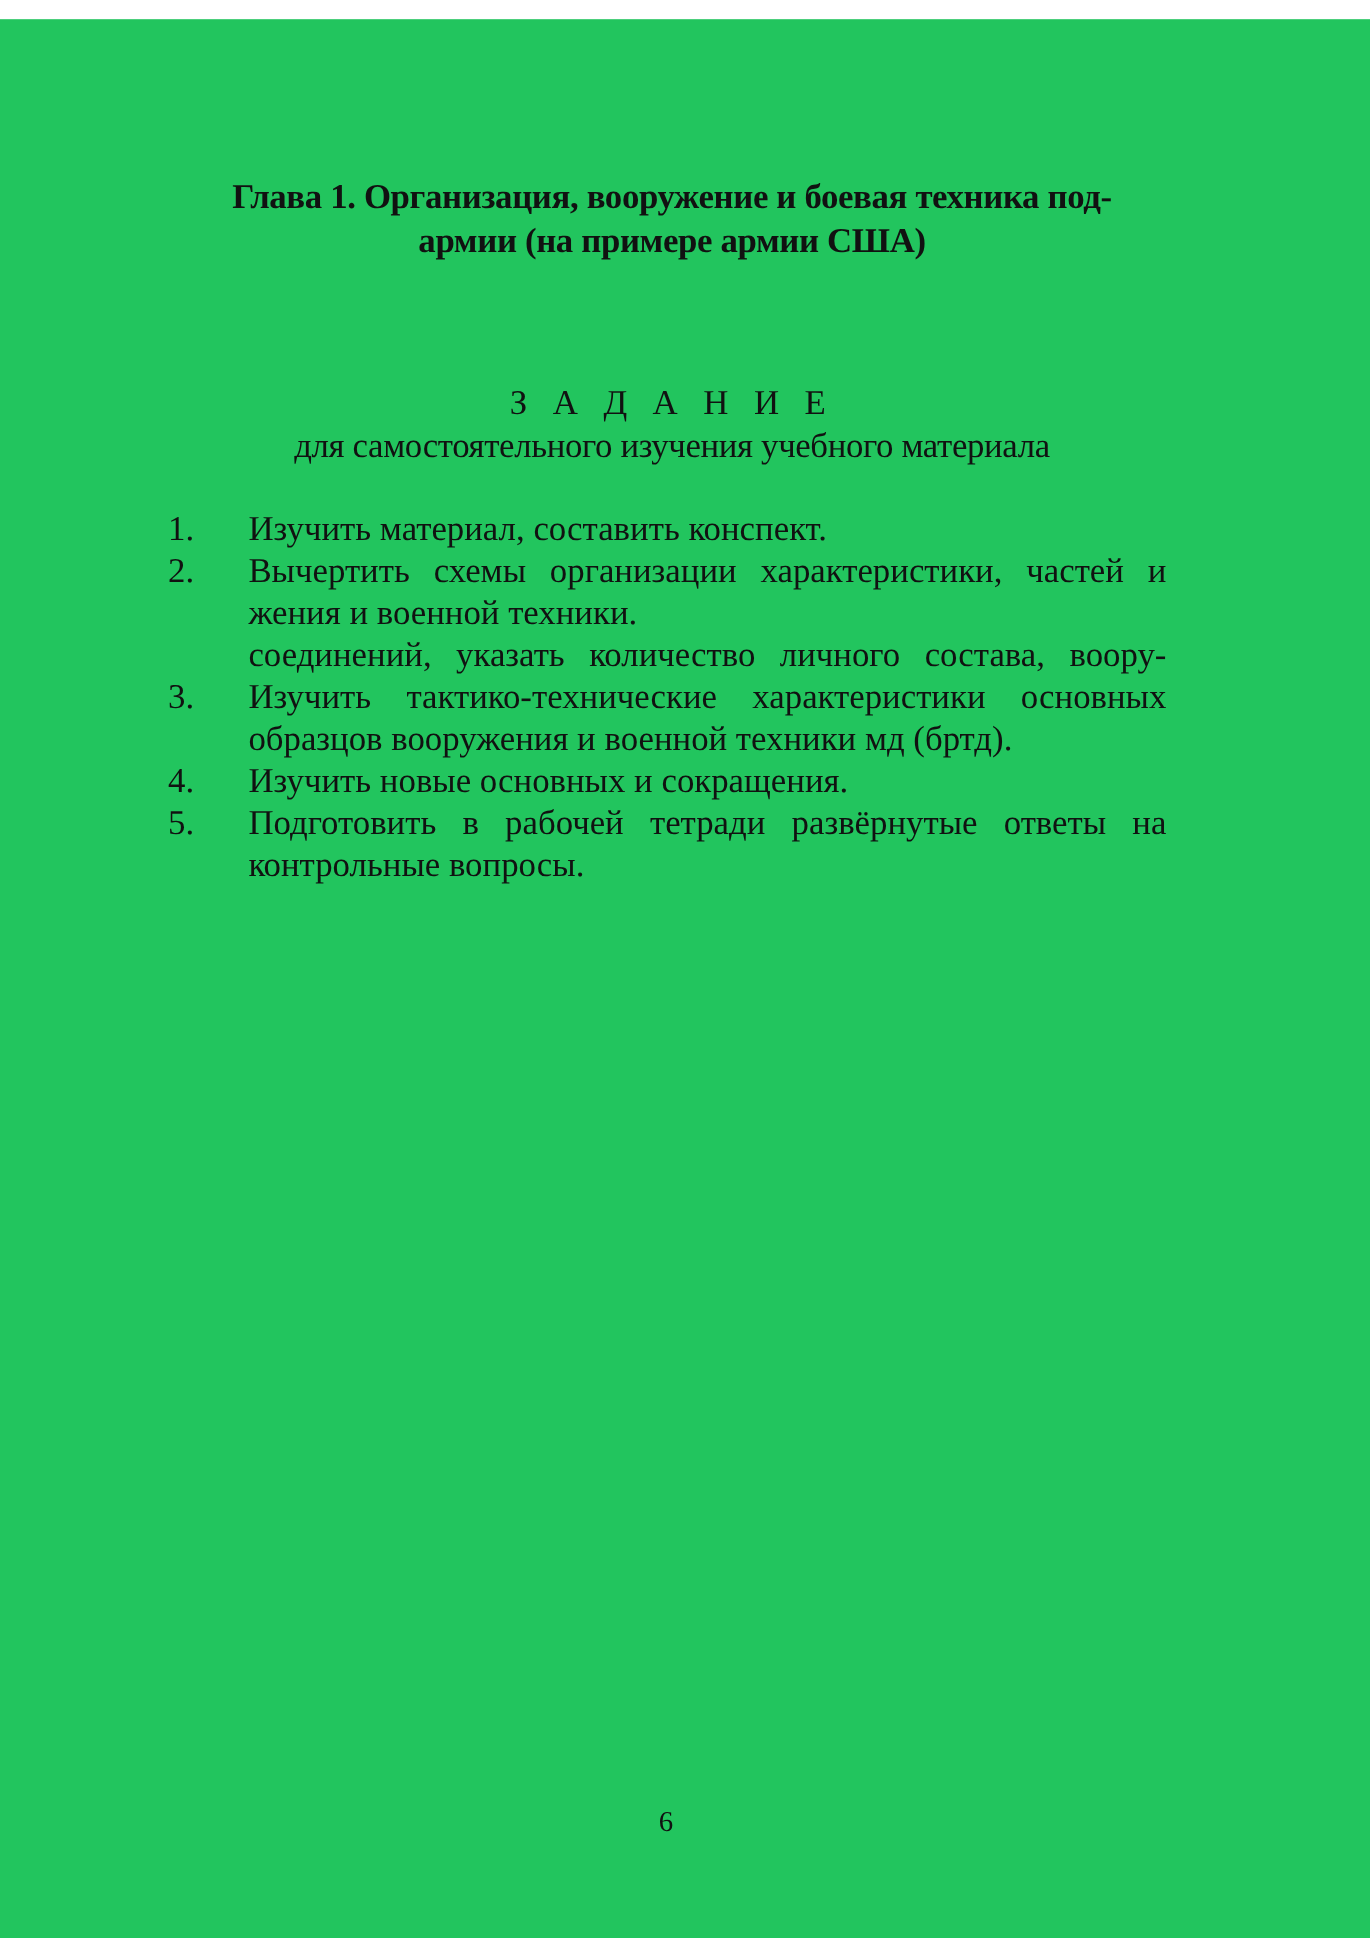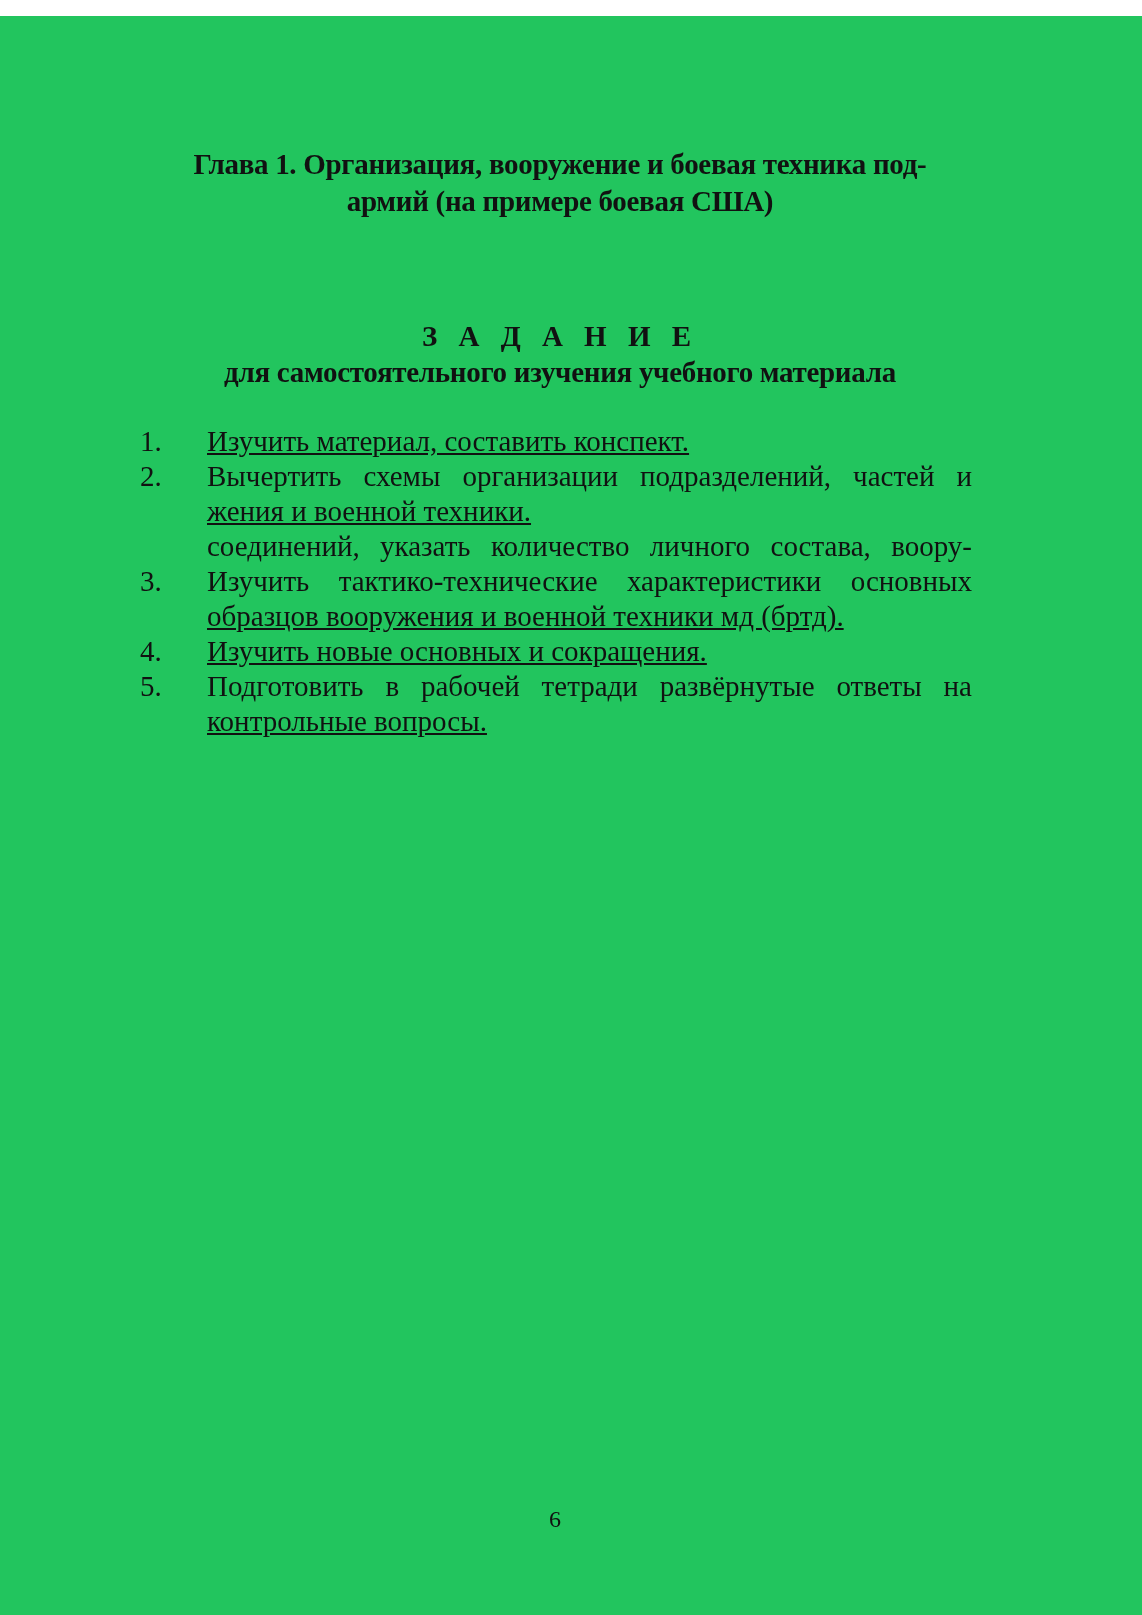--- a/index.html
+++ b/index.html
@@ -34,21 +34,21 @@
       line-height: 37px;
       letter-spacing: -0.3px;
     }
     .chapter-title .line { display: block; white-space: nowrap; }
     .task-heading {
       position: absolute;
       left: 150px;
       top: 302px;
       width: 820px;
       text-align: center;
-      font-weight: bold;
+      font-weight: normal;
       font-size: 29px;
       line-height: 36px;
     }
     .task-heading .main {
       display: block;
       letter-spacing: 7px;
     }
     .task-heading .sub {
       display: block;
       letter-spacing: -0.3px;
@@ -77,55 +77,54 @@
       left: 0;
       top: 0;
     }
     .task-item .line {
       display: block;
       text-align: justify;
       text-align-last: justify;
     }
     .task-item .line.last {
       text-align-last: left;
-      text-decoration: underline;
     }
     .page-number {
       position: absolute;
       left: 0;
       width: 1110px;
       top: 1488px;
       text-align: center;
       font-size: 24px;
       line-height: 30px;
     }
   </style>
 </head>
 <body>
 
 <div class="page">
 
   <h1 class="chapter-title" style="margin:0;">
     <span class="line">Глава 1. Организация, вооружение и боевая техника под-</span>
-    <span class="line">армий (на примере боевая США)</span>
+    <span class="line">армии (на примере армии США)</span>
   </h1>
 
   <div class="task-heading">
     <span class="main">З А Д А Н И Е</span>
     <span class="sub">для самостоятельного изучения учебного материала</span>
   </div>
 
   <ol class="task-list">
     <li class="task-item">
       <span class="num">1.</span>
       <span class="line last">Изучить материал, составить конспект.</span>
     </li>
     <li class="task-item">
       <span class="num">2.</span>
-      <span class="line">Вычертить схемы организации подразделений, частей и</span>
+      <span class="line">Вычертить схемы организации характеристики, частей и</span>
       <span class="line last">жения и военной техники.</span>
       <span class="line">соединений, указать количество личного состава, воору-</span>
     </li>
     <li class="task-item">
       <span class="num">3.</span>
       <span class="line">Изучить тактико-технические характеристики основных</span>
       <span class="line last">образцов вооружения и военной техники мд (бртд).</span>
     </li>
     <li class="task-item">
       <span class="num">4.</span>

